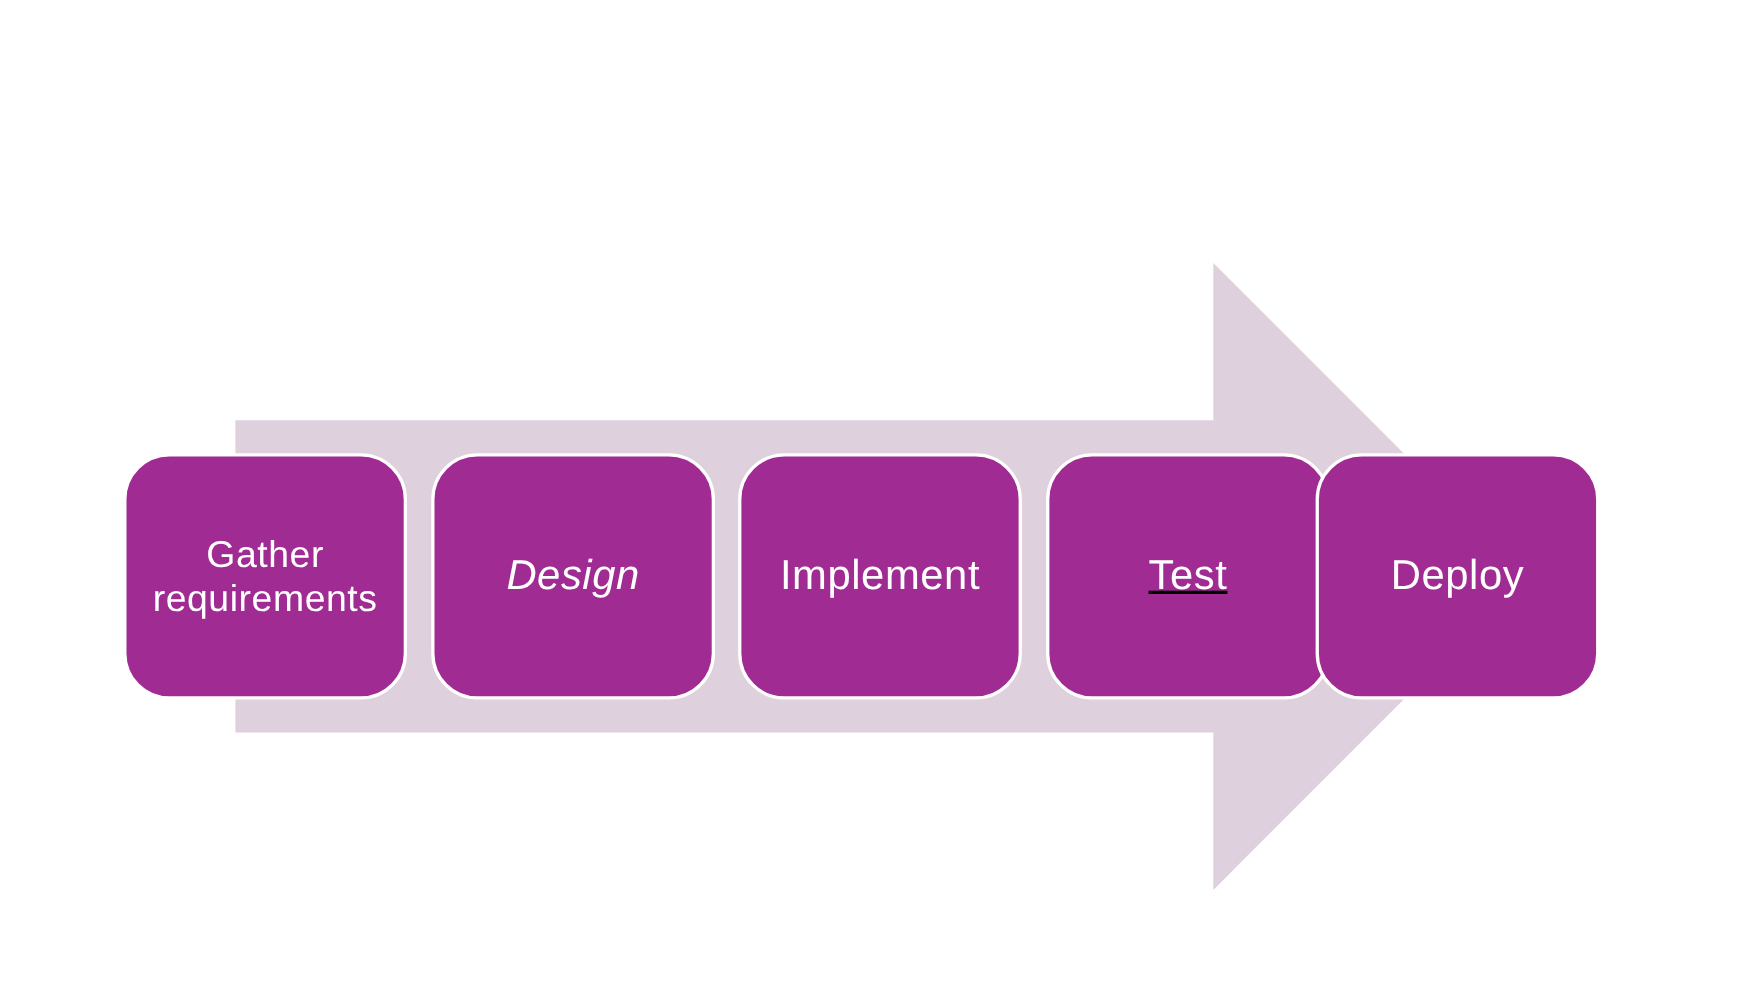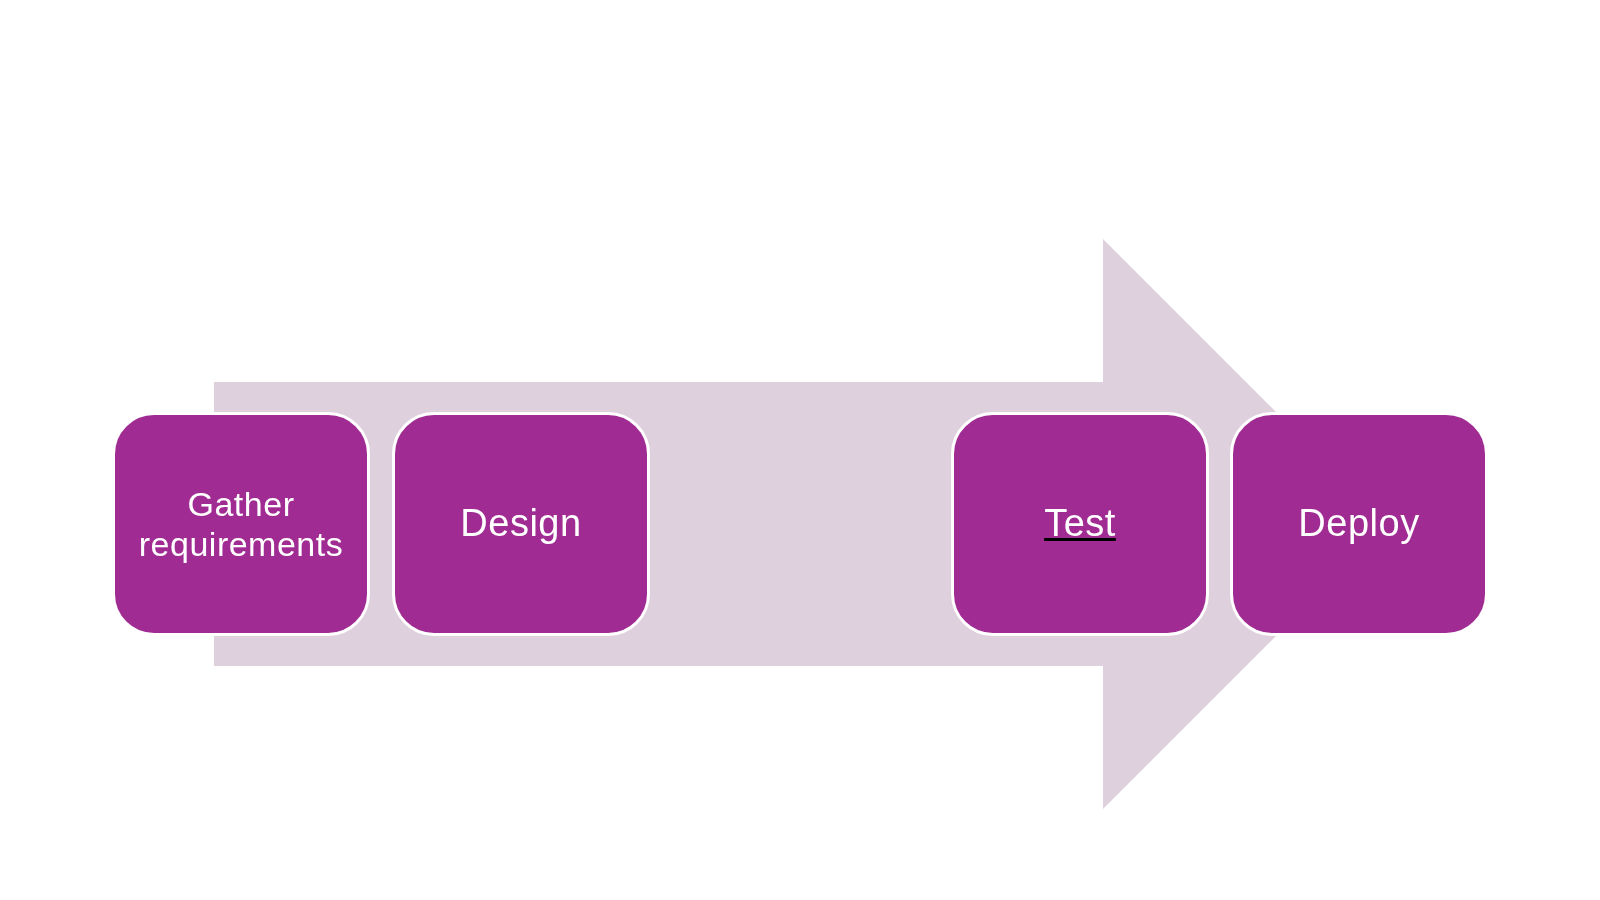--- a/index.html
+++ b/index.html
@@ -48,42 +48,45 @@
     font-weight: 400;
     letter-spacing: 0.5px;
     padding: 0 18px;
   }
   .box.small .box-label {
     font-size: 34px;
     line-height: 40px;
     padding: 0 20px;
   }
   .b1 { left: 112px; }
-  .b2 { left: 392px; }
+  .b2 { left: 392px; font-style: italic; }
   .b3 { left: 671px; }
   .b4 { left: 951px; text-decoration: underline; }
-  .b5 { left: 1230px; }
+  .b5 { left: 1196px; }
 </style>
 </head>
 <body>
 
 <div class="stage">
 
   <svg class="arrow-svg" viewBox="0 0 1600 900" xmlns="http://www.w3.org/2000/svg" aria-hidden="true">
     <polygon points="214,382 1103,382 1103,239 1388,524 1103,809 1103,666 214,666"></polygon>
   </svg>
 
   <div class="box small b1">
     <span class="box-label">Gather requirements</span>
   </div>
 
   <div class="box b2">
     <span class="box-label">Design</span>
   </div>
 
+  <div class="box b3">
+    <span class="box-label">Implement</span>
+  </div>
 
   <div class="box b4">
     <span class="box-label">Test</span>
   </div>
 
   <div class="box b5">
     <span class="box-label">Deploy</span>
   </div>
 
 </div>

